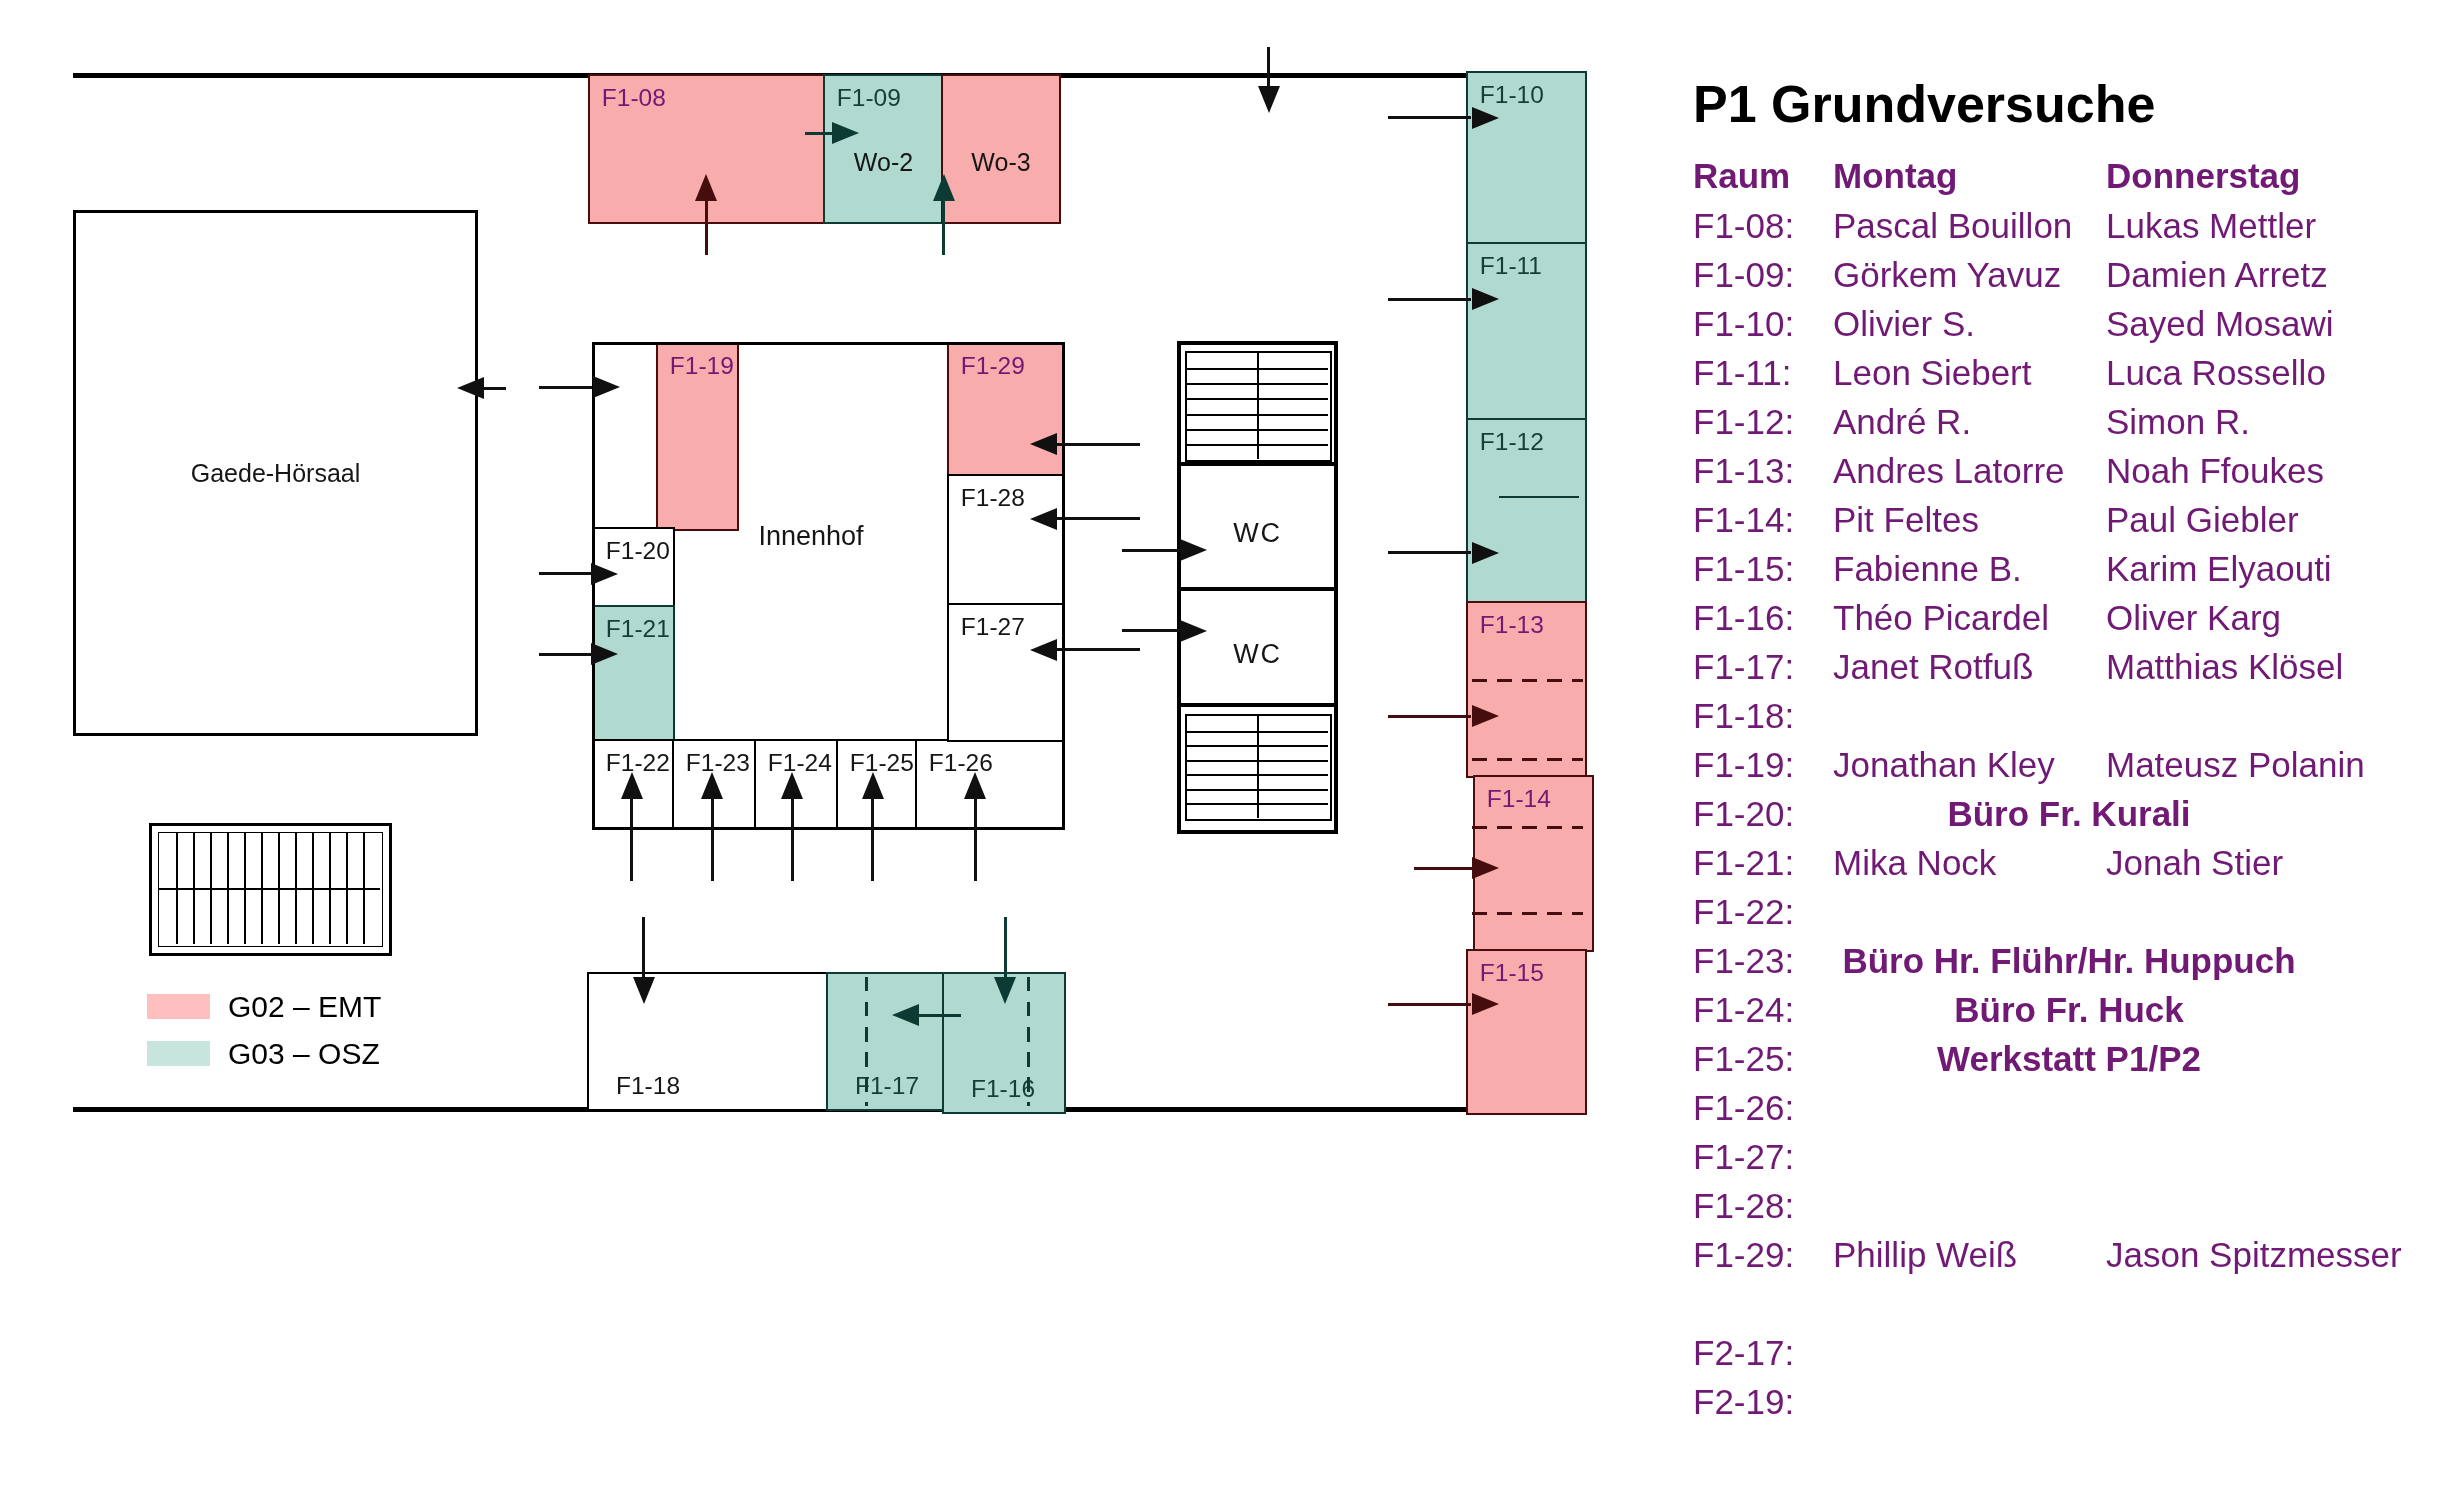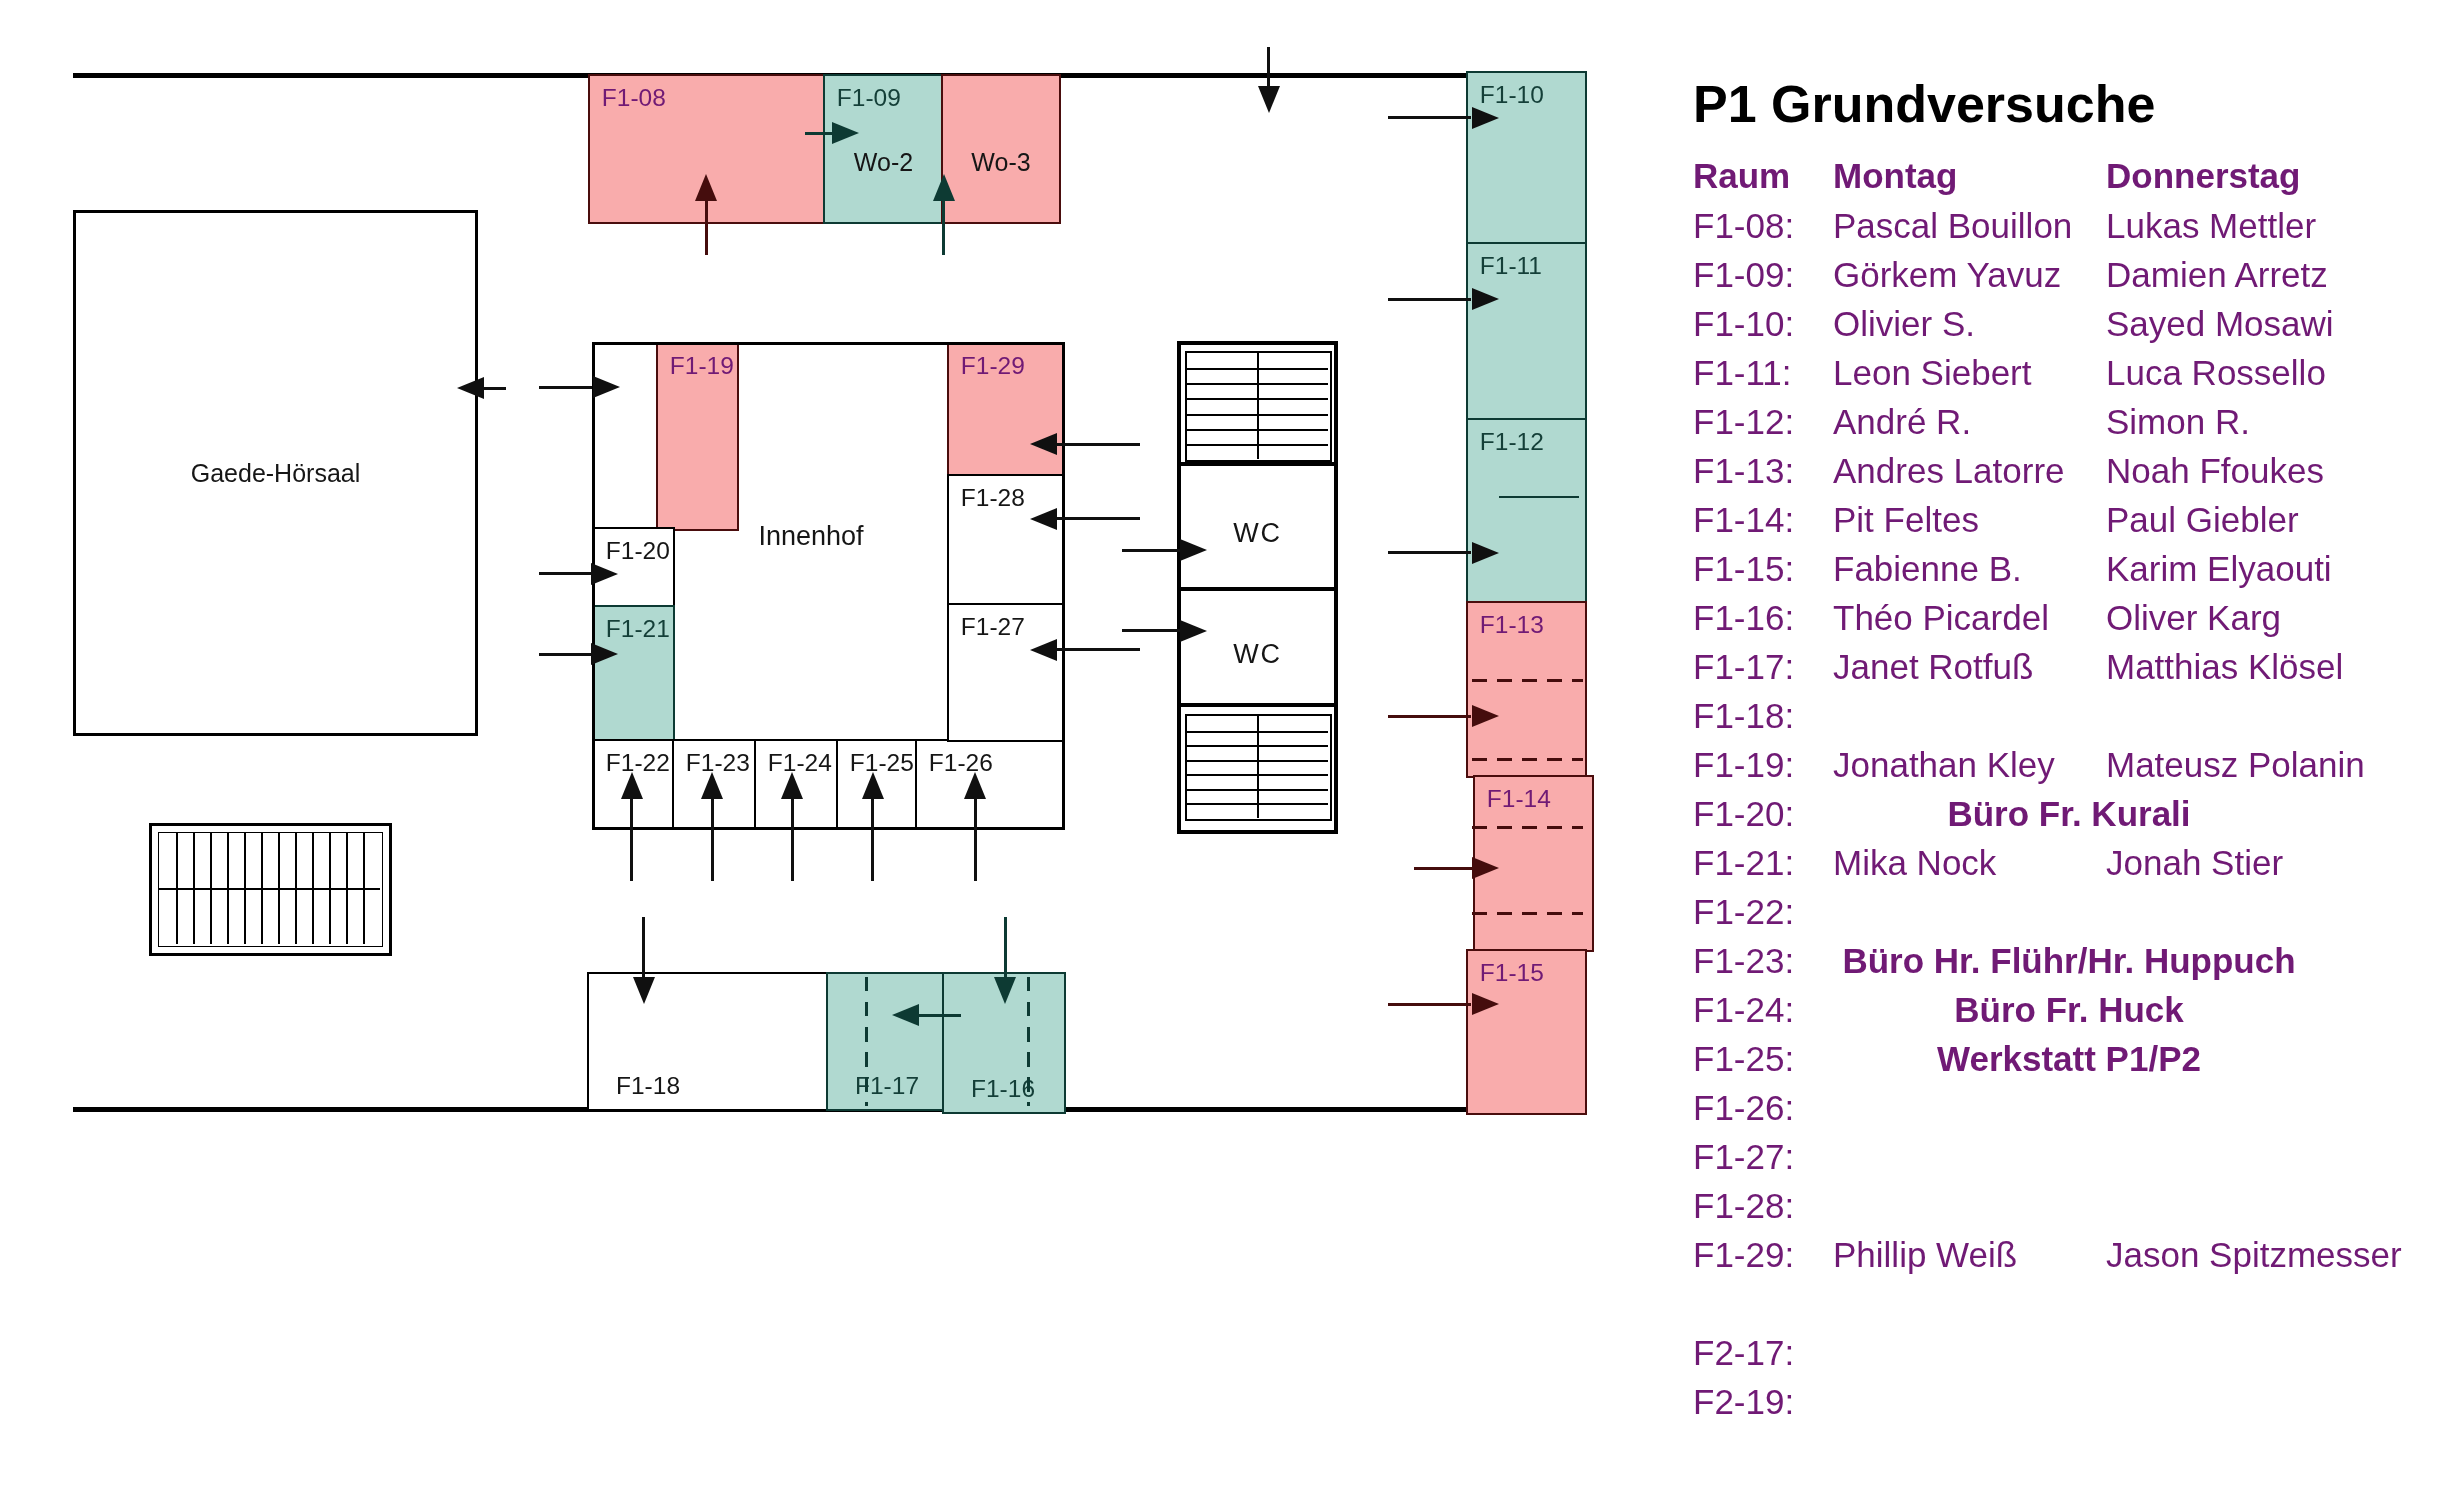--- a/index.html
+++ b/index.html
@@ -176,20 +176,30 @@
       <div class="sline" style="left: 85px; top: 0px; width: 2.3px; height: 111px;"></div>
       <div class="sline" style="left: 102px; top: 0px; width: 2.3px; height: 111px;"></div>
       <div class="sline" style="left: 119px; top: 0px; width: 2.3px; height: 111px;"></div>
       <div class="sline" style="left: 136px; top: 0px; width: 2.3px; height: 111px;"></div>
       <div class="sline" style="left: 153px; top: 0px; width: 2.3px; height: 111px;"></div>
       <div class="sline" style="left: 170px; top: 0px; width: 2.3px; height: 111px;"></div>
       <div class="sline" style="left: 187px; top: 0px; width: 2.3px; height: 111px;"></div>
       <div class="sline" style="left: 204px; top: 0px; width: 2.3px; height: 111px;"></div>
     </div>
 
+  <div id="legend">
+      <div class="legrow">
+        <div class="swatch" style="background: rgb(255, 191, 191);"></div>
+        <div class="leglabel">G02 – EMT</div>
+      </div>
+      <div class="legrow">
+        <div class="swatch" style="background: rgb(199, 228, 221);"></div>
+        <div class="leglabel">G03 – OSZ</div>
+      </div>
+    </div>
 
   <div>
       <div class="arrow">
         <div class="stem" style="background: rgb(16, 16, 16); left: 1267px; top: 47px; width: 2.7px; height: 39px;"></div>
         <div class="head" style="left: 1258px; top: 86px; border-left: 11px solid transparent; border-right: 11px solid transparent; border-top: 27px solid rgb(16, 16, 16);"></div>
       </div>
       <div class="arrow">
         <div class="stem" style="background: rgb(16, 16, 16); left: 484px; top: 387px; width: 22px; height: 2.7px;"></div>
         <div class="head" style="left: 457px; top: 377px; border-top: 11px solid transparent; border-bottom: 11px solid transparent; border-right: 27px solid rgb(16, 16, 16);"></div>
       </div>

